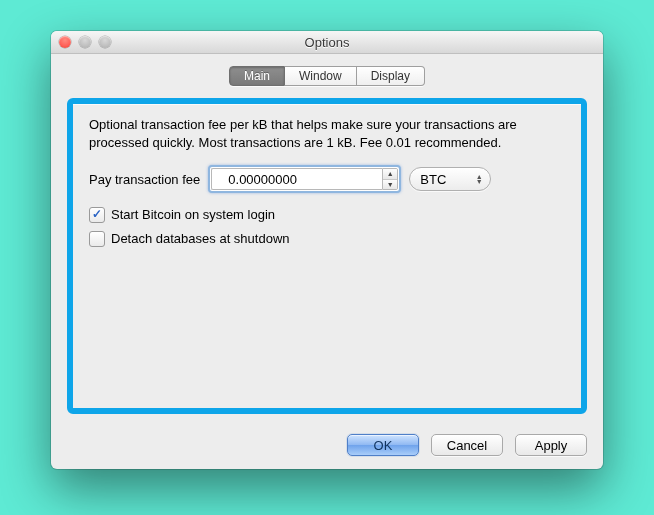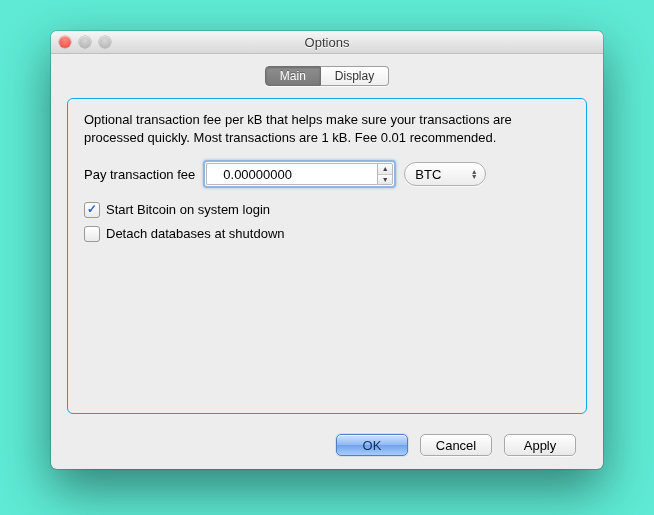--- a/index.html
+++ b/index.html
@@ -97,21 +97,21 @@
   .seg button.active {
     background: linear-gradient(#8e8e8e, #7a7a7a);
     color: #fff;
     border-color: #6f6f6f;
     text-shadow: 0 -1px 0 rgba(0,0,0,0.3);
     box-shadow: inset 0 1px 2px rgba(0,0,0,0.25);
   }
 
   .group {
     margin: 12px 2px 0 2px;
-    border: 1px solid #0ea5e9;
+    border: 6px solid #0ea5e9;
     border-radius: 6px;
     background: #ededed;
     box-shadow: inset 0 1px 0 rgba(255,255,255,0.7);
     padding: 12px 16px 14px 16px;
     height: 316px;
     box-sizing: border-box;
   }
 
   .desc {
     line-height: 1.35;
@@ -211,21 +211,21 @@
     content: "✓";
     font-size: 12px;
     font-weight: bold;
     color: #2a63c4;
     position: relative;
     top: -1px;
   }
 
   .buttons {
     position: absolute;
-    right: 27px;
+    right: 16px;
     bottom: 14px;
     display: flex;
     gap: 12px;
   }
   .btn {
     font: inherit;
     font-size: 13px;
     height: 22px;
     min-width: 72px;
     padding: 0 12px;
@@ -253,20 +253,21 @@
         <span class="tl amber"></span>
         <span class="tl green"></span>
       </div>
       <div class="title">Options</div>
     </div>
 
     <div class="content">
       <div class="tabs">
         <div class="seg">
           <button class="active">Main</button>
+          <button>Window</button>
           <button>Display</button>
         </div>
       </div>
 
       <div class="group">
         <div class="desc">Optional transaction fee per kB that helps make sure your transactions are processed quickly. Most transactions are 1 kB. Fee 0.01 recommended.</div>
 
         <div class="row">
           <span>Pay transaction fee</span>
 

